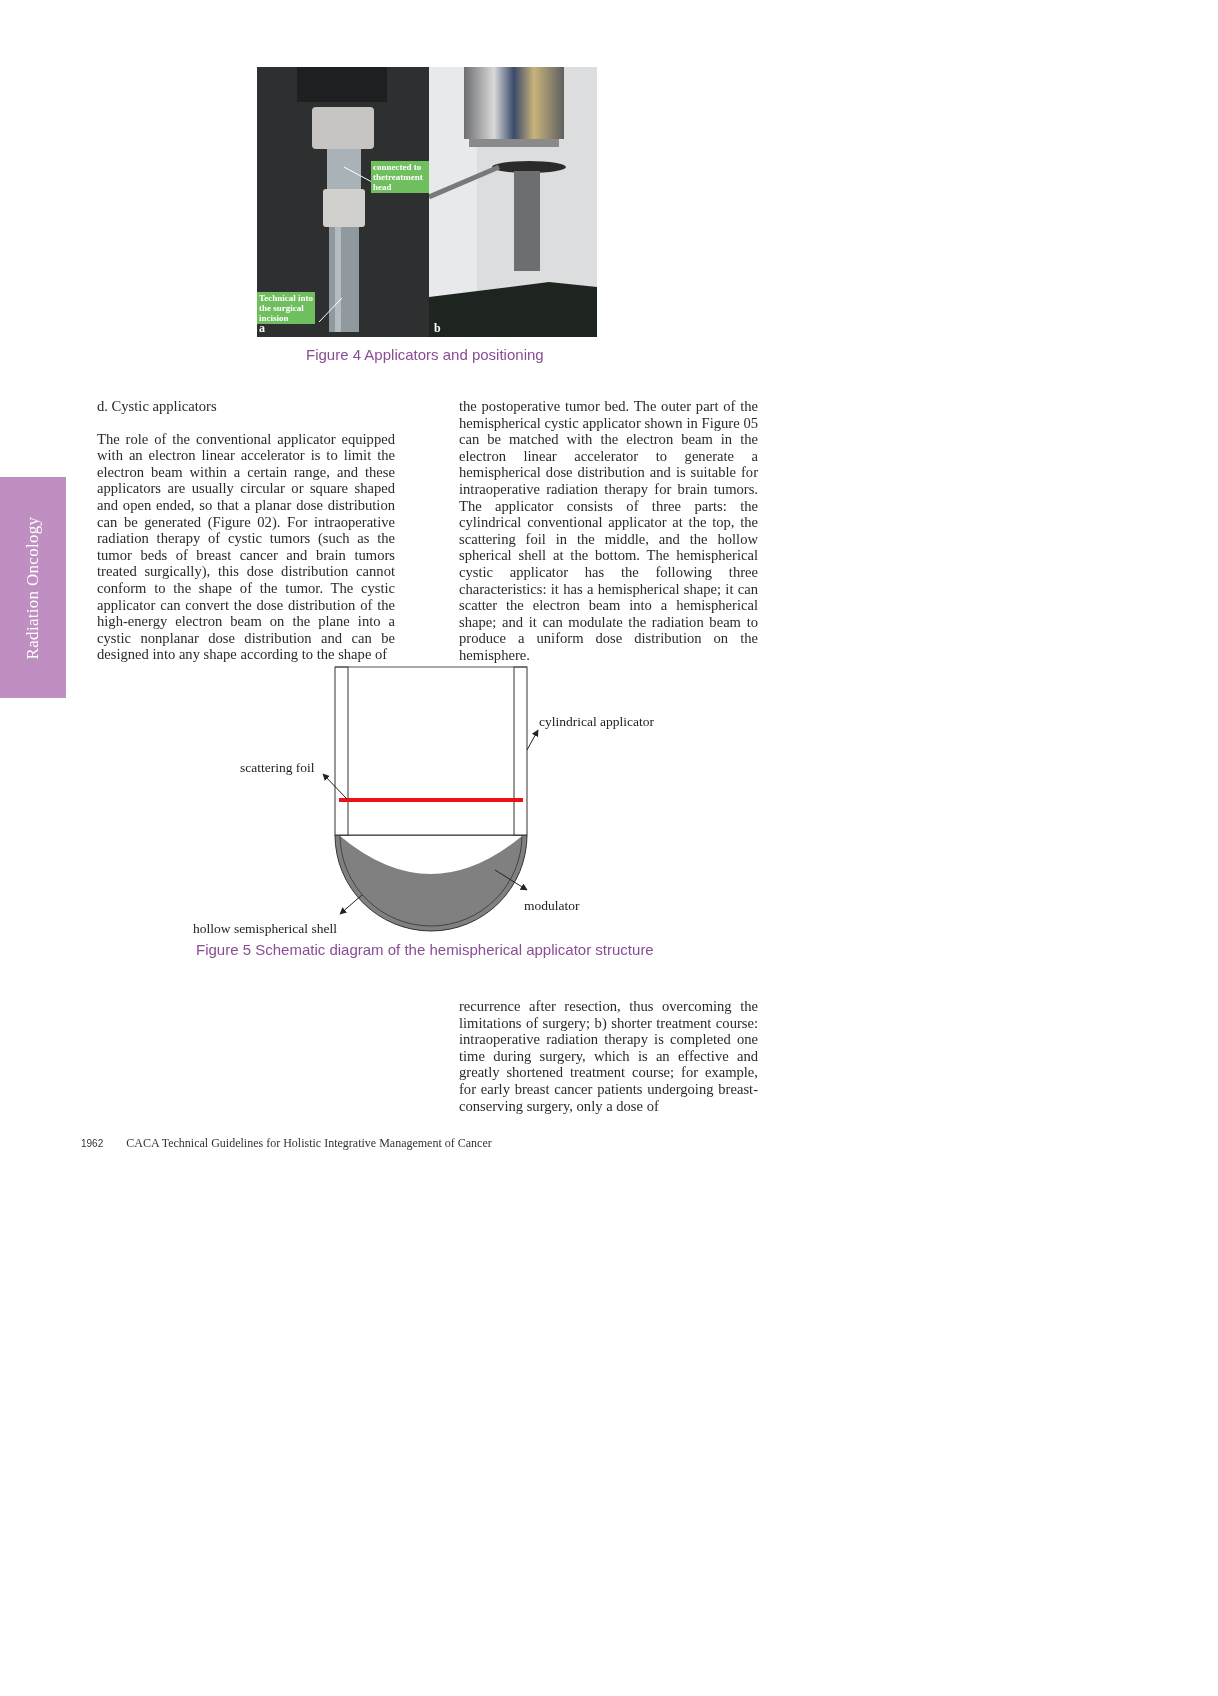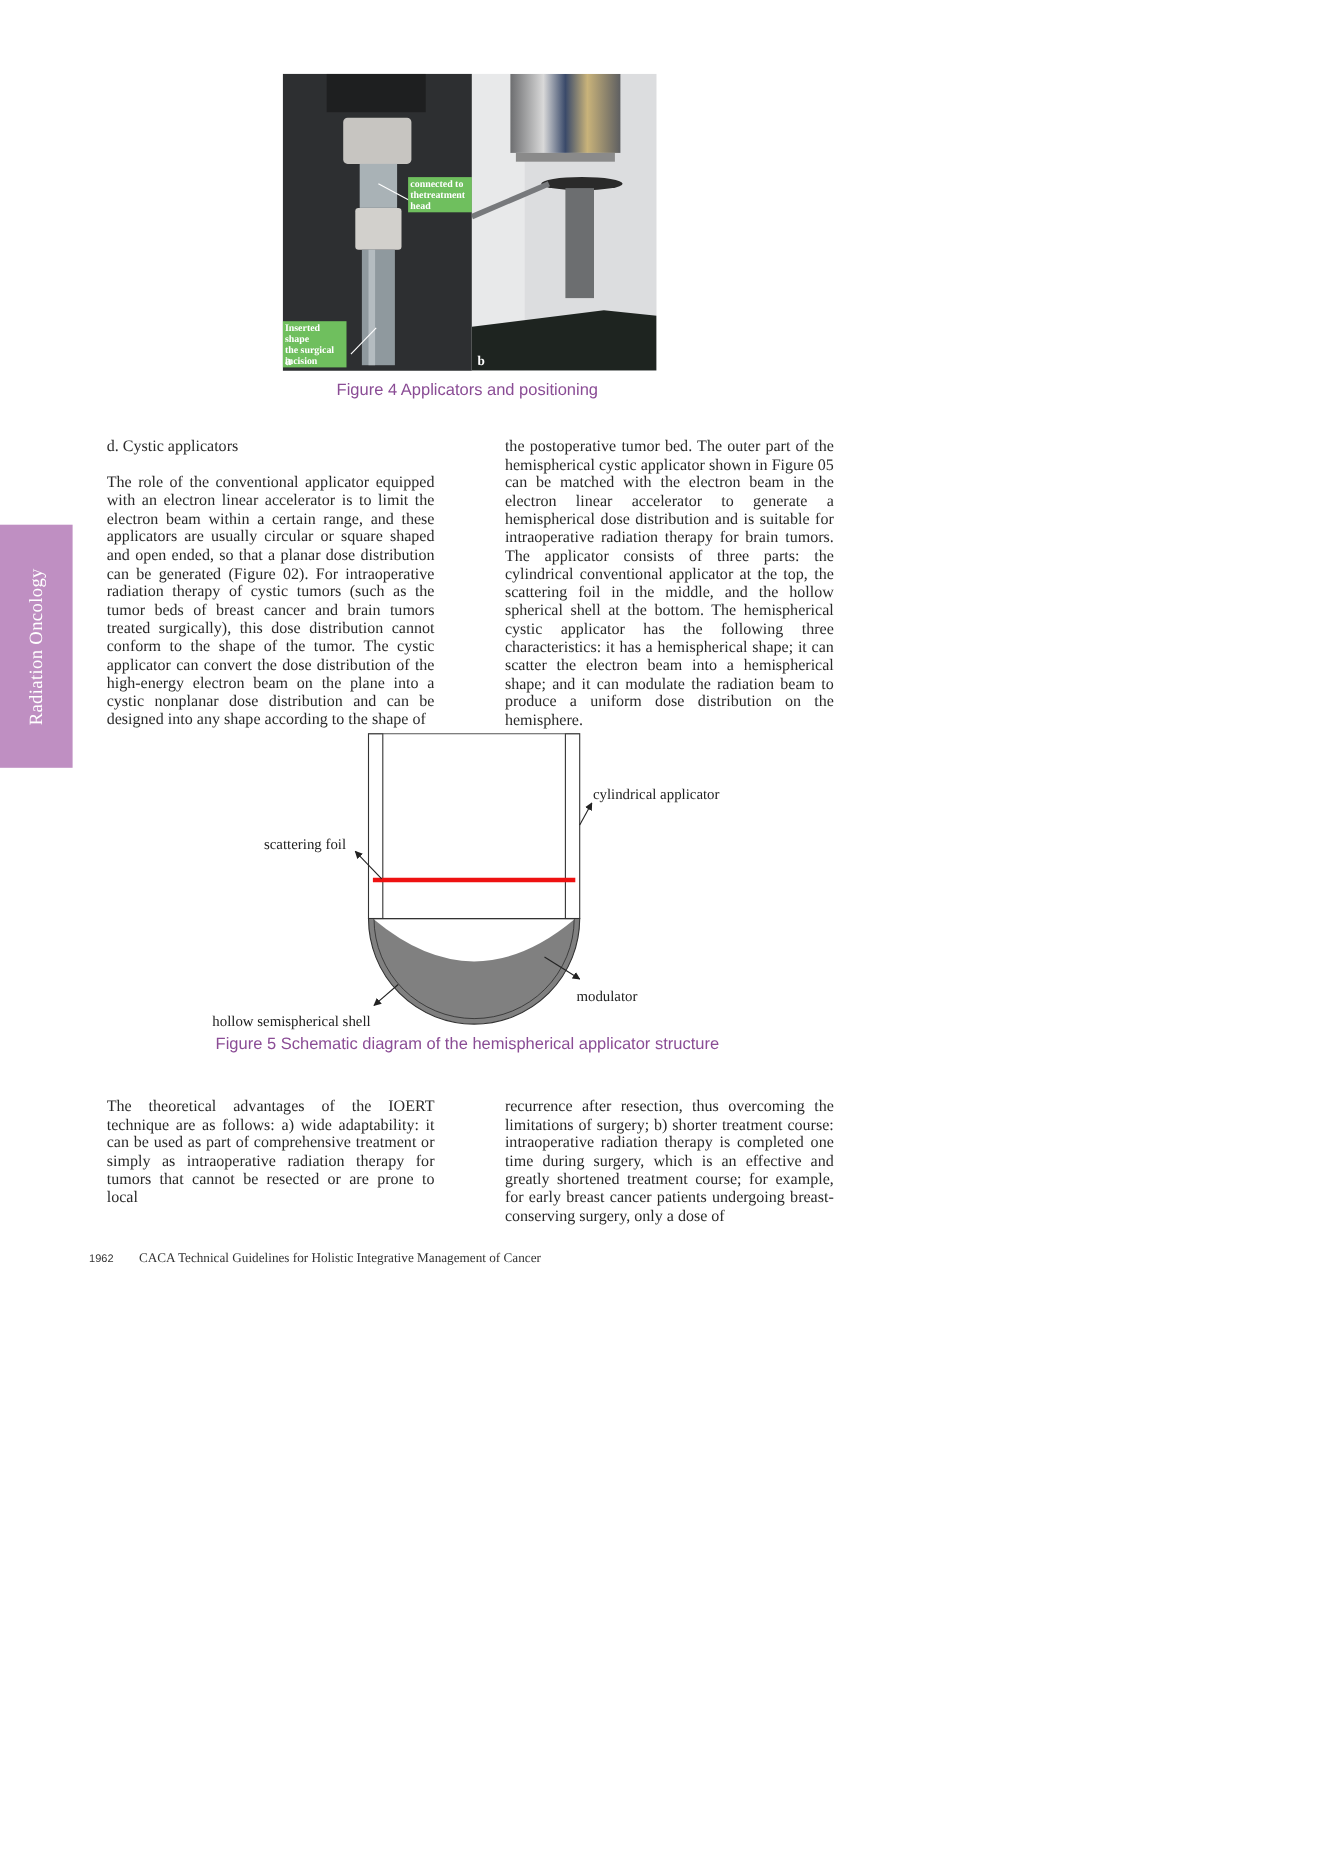--- a/index.html
+++ b/index.html
@@ -44,21 +44,21 @@
       <rect x="78" y="160" width="6" height="105" fill="#b4bcc0"></rect>
       <line x1="87" y1="100" x2="115" y2="115" stroke="#ffffff" stroke-width="1"></line>
       <line x1="85" y1="231" x2="62" y2="255" stroke="#ffffff" stroke-width="1"></line>
     </svg>
     <div class="callout" style="left:114px; top:94px; width:54px;">
       <div>connected to</div>
       <div>thetreatment</div>
       <div>head</div>
     </div>
     <div class="callout" style="left:0px; top:225px; width:54px;">
-      <div>Inserted  shape</div>
+      <div>Technical  into</div>
       <div>the surgical</div>
       <div>incision</div>
     </div>
     <div class="panel-label" style="left:2px; top:254px;">a</div>
   </div>
   <div class="panel-b">
     <svg width="168" height="270">
       <defs>
         <linearGradient id="chrome" x1="0" x2="1">
           <stop offset="0" stop-color="#6d6e70"></stop>
@@ -113,21 +113,20 @@
   <line x1="182" y1="245" x2="160" y2="264" stroke="#222" stroke-width="1" marker-end="url(#arr)"></line>
 
   <text x="359" y="76">cylindrical applicator</text>
   <text x="60" y="122">scattering foil</text>
   <text x="344" y="260">modulator</text>
   <text x="13" y="283">hollow semispherical shell</text>
 </svg>
 <div class="caption" style="left:196px; top:941px;">Figure 5 Schematic diagram of the hemispherical applicator structure</div>
 
 <div class="col" style="left:81px; top:982px; width:330px;">
-  <p class="para">The theoretical advantages of the IOERT technique are as follows: a) wide adaptability: it can be used as part of comprehensive treatment or simply as intraoperative radiation therapy for tumors that cannot be resected or are prone to local</p>
 </div>
 <div class="col" style="left:443px; top:982px; width:331px;">
   <p class="para">recurrence after resection, thus overcoming the limitations of surgery; b) shorter treatment course: intraoperative radiation therapy is completed one time during surgery, which is an effective and greatly shortened treatment course; for example, for early breast cancer patients undergoing breast-conserving surgery, only a dose of</p>
 </div>
 
 <div class="footer">
   <span class="pn">1962</span>
   <span>CACA Technical Guidelines for Holistic Integrative Management of Cancer</span>
 </div>
 

